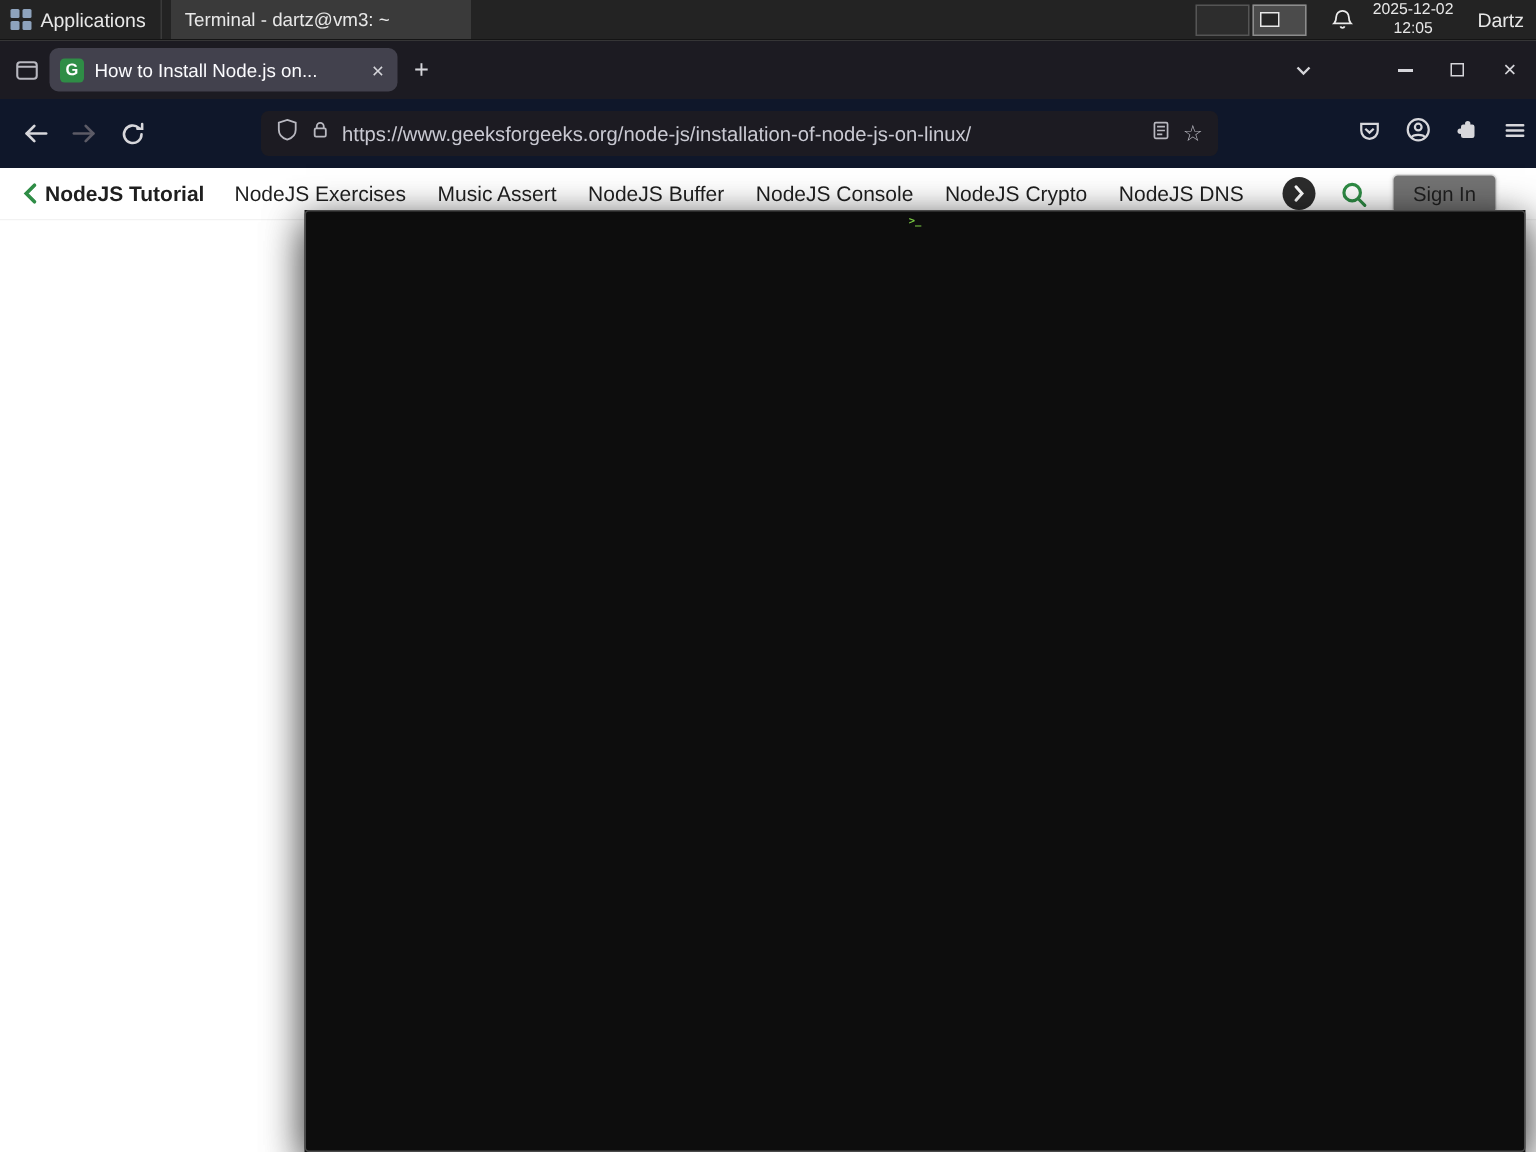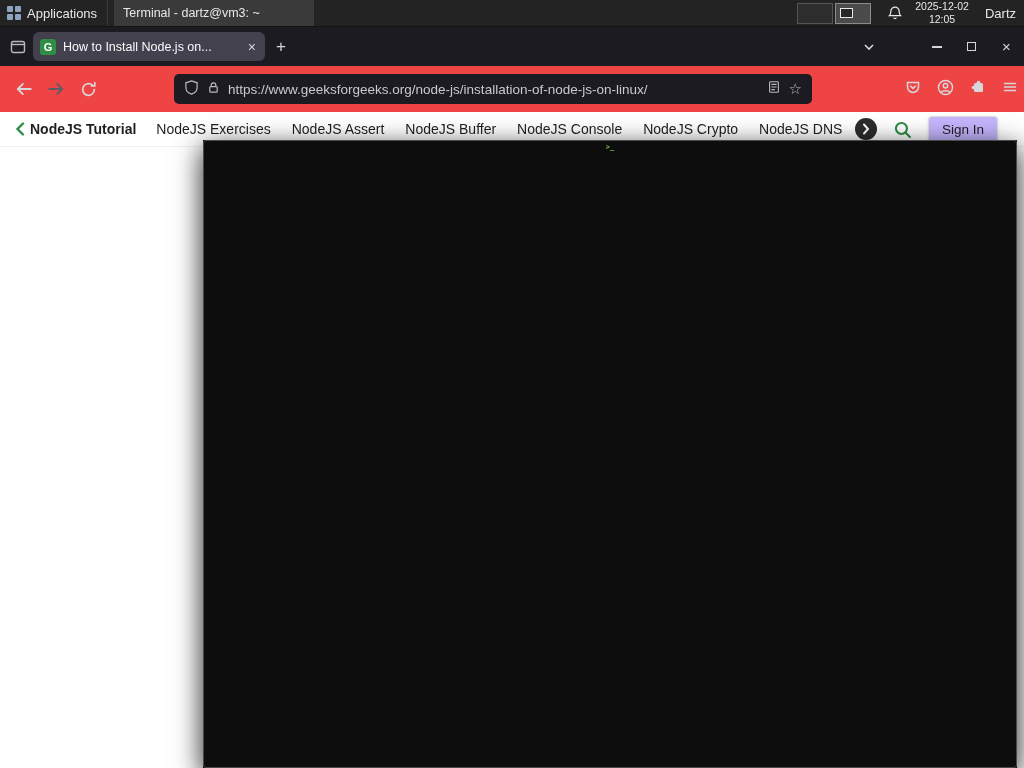--- a/index.html
+++ b/index.html
@@ -45,40 +45,40 @@
            font:bold 11px/16px "Liberation Sans",sans-serif;text-align:center;}
   .tab-title{flex:1;white-space:nowrap;overflow:hidden;}
   .tab-close{font-size:14px;color:#d5d5da;padding:0 2px;}
   .newtab{color:#d5d5da;font-size:17px;padding:0 11px;}
   .alltabs{position:absolute;right:148px;top:0;height:39px;display:flex;align-items:center;}
   .win-controls{position:absolute;right:0;top:0;height:39px;display:flex;}
   .wc{width:35px;height:39px;display:flex;align-items:center;justify-content:center;color:#d5d5da;font-size:15px;}
   .min-bar{width:10px;height:2px;background:#d5d5da;display:block;}
   .max-box{width:9px;height:9px;border:1.6px solid #d5d5da;display:block;}
 
-  .navbar{height:46px;background:#ef4444;display:flex;align-items:center;position:relative;
+  .navbar{height:46px;background:#0f172a;display:flex;align-items:center;position:relative;
           padding-left:8px;flex:0 0 46px;}
   .nav-btn{width:32px;height:32px;display:flex;align-items:center;justify-content:center;}
   .urlbar{position:absolute;left:174px;top:8px;width:638px;height:30px;background:#1c1b22;
           border-radius:5px;display:flex;align-items:center;gap:8px;padding:0 10px;}
   .url-text{flex:1;font-size:13.5px;color:#c9c9d2;white-space:nowrap;overflow:hidden;}
   .star{color:#b8b8c0;font-size:15px;}
   .nav-right{position:absolute;right:6px;top:0;height:46px;display:flex;align-items:center;gap:16px;}
 
   .sitenav{height:35px;background:#fff;display:flex;align-items:center;color:#1f1f1f;font-size:14px;
            padding-left:14px;flex:0 0 35px;border-bottom:1px solid #f2f2f2;}
   .sn-chev-left{display:flex;align-items:center;}
   .sn-first{font-weight:bold;margin-left:4px;white-space:nowrap;}
   .sn-items{display:flex;gap:21px;margin-left:20px;white-space:nowrap;overflow:hidden;flex:1;}
   .sn-item{white-space:nowrap;}
   .sn-right{display:flex;align-items:center;gap:16px;margin-left:auto;padding-right:26px;flex:0 0 auto;}
   .sn-circle{width:22px;height:22px;border-radius:50%;background:#2d2d2d;display:flex;
              align-items:center;justify-content:center;flex:0 0 22px;}
   .sn-search{display:flex;align-items:center;}
-  .sn-signin{border:1px solid #ddd;border-radius:4px;padding:5px 13px;background:#c4b5fd;
+  .sn-signin{border:1px solid #ddd;border-radius:4px;padding:5px 13px;background:#737373;
              box-shadow:0 1px 3px rgba(0,0,0,.12);font-size:13.5px;white-space:nowrap;}
   .page{flex:1;background:#fff;}
 
   
   .terminal{position:absolute;left:203px;top:140px;width:814px;height:628px;z-index:40;
             display:flex;flex-direction:column;border:1px solid #161616;
             box-shadow:0 8px 26px rgba(0,0,0,.5);}
   .t-title{height:26px;flex:0 0 26px;background:linear-gradient(#484848,#333);display:flex;
            align-items:center;position:relative;}
   .t-icon{width:17px;height:17px;margin-left:6px;background:#101010;border:1px solid #5a5a5a;
@@ -247,21 +247,21 @@
 
     <div class="sitenav">
       <span class="sn-chev-left">
         <svg width="12" height="16" viewBox="0 0 12 16" fill="none" stroke="#2f8d46" stroke-width="2.4" stroke-linecap="round">
             <path d="M9 2.5 L3.5 8 L9 13.5"></path>
           </svg>
       </span>
       <span class="sn-first">NodeJS Tutorial</span>
       <div class="sn-items" id="sn-items">
           <span class="sn-item">NodeJS Exercises</span>
-          <span class="sn-item">NodeJS Assert</span>
+          <span class="sn-item">Music Assert</span>
           <span class="sn-item">NodeJS Buffer</span>
           <span class="sn-item">NodeJS Console</span>
           <span class="sn-item">NodeJS Crypto</span>
           <span class="sn-item">NodeJS DNS</span>
         </div>
       <div class="sn-right">
         <span class="sn-circle">
           <svg width="8" height="12" viewBox="0 0 8 12" fill="none" stroke="#ffffff" stroke-width="2" stroke-linecap="round">
               <path d="M2 1.5 L6 6 L2 10.5"></path>
             </svg>

